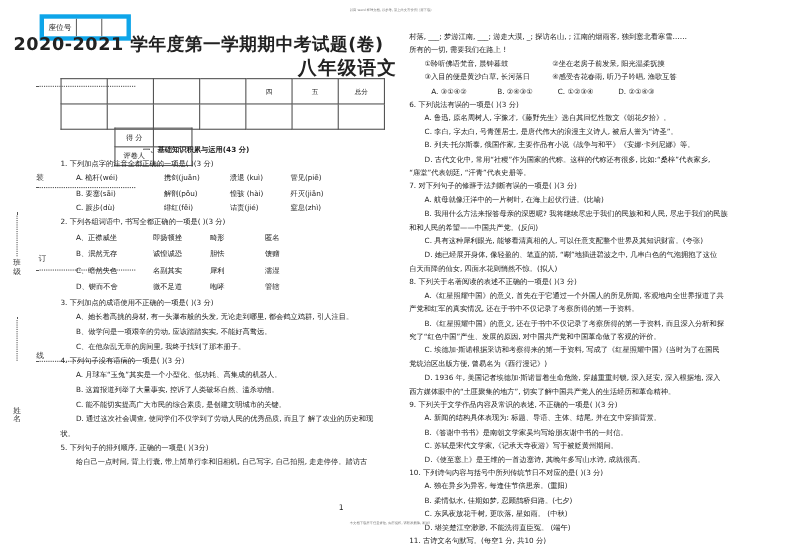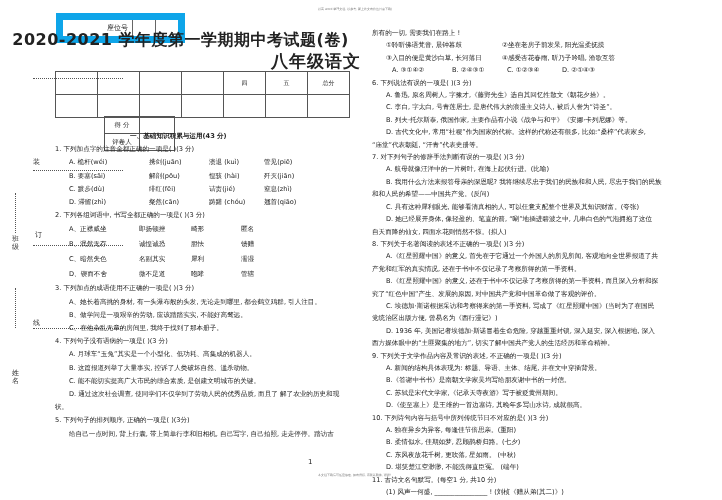--- a/index.html
+++ b/index.html
@@ -1,20 +1,20 @@
 <!DOCTYPE html>
 <html><head>
 <meta charset="utf-8">
 <style>
   html, body { margin:0; padding:0; }
   body { width:722px; height:500px; background:#ffffff; position:relative; overflow:hidden;
          font-family:"DejaVu Sans", sans-serif; color:#222; }
   .abs { position:absolute; }
   .tiny { font-size:3px; color:#777; white-space:nowrap; }
-  .seat { left:56px; top:13px; border:7px solid #0ea5e9; display:flex; height:16px;padding-left:40px; }
+  .seat { left:36px; top:13px; border:4px solid #0ea5e9; display:flex; height:16px; }
   .seat div { border-right:1px solid #666; font-size:7px; line-height:16px; padding:0 4px; min-width:14px; }
   .seat div:last-child { border-right:none; }
   .title1 { left:0; width:361px; top:30px; text-align:center; font-size:16px; font-weight:bold; letter-spacing:0.5px; }
   .title2 { left:0; width:361px; top:50px; text-align:right; font-size:17px; font-weight:bold; letter-spacing:1px; }
   table.score { position:absolute; left:55px; top:71px; border-collapse:collapse; }
   table.score td { border:1px solid #555; width:39px; height:20px; font-size:6px; text-align:center; }
   table.grade { position:absolute; left:57px; top:116px; border-collapse:collapse;margin-left:47px; }
   table.grade td { border:1px solid #555; width:32px; height:14px; font-size:6.5px; text-align:center; }
   .dash { border-top:1px dotted #555; height:0; }
   .side-char { font-size:7px; color:#333; }
@@ -108,26 +108,20 @@
       <span>解剖(pōu)</span>
       <span>惶骇 (hài)</span>
       <span>歼灭(jiān)</span>
     </div>
   <div class="row4">
       <span>C. 踱步(dù)</span>
       <span>绯红(fēi)</span>
       <span>诘责(jié)</span>
       <span>窒息(zhì)</span>
     </div>
-  <div class="row4">
-      <span>D. 滞留(zhì)</span>
-      <span>粲然(cān)</span>
-      <span>踌躇 (chóu)</span>
-      <span>翘首(qiāo)</span>
-    </div>
   <div class="q">2. 下列各组词语中, 书写全都正确的一项是(      )(3 分)</div>
   <div class="row4 row4b" style="line-height:15px">
       <span>A、正襟威坐</span>
       <span>即扬顿挫</span>
       <span>畸形</span>
       <span>匿名</span>
     </div>
   <div class="row4 row4b" style="line-height:15px">
       <span>B、泯然无存</span>
       <span>诚惶诚恐</span>
@@ -154,20 +148,21 @@
   <div class="ind">A. 月球车“玉兔”其实是一个小型化、低功耗、高集成的机器人。</div>
   <div class="ind">B. 这篇报道列举了大量事实, 控诉了人类破坏自然、滥杀动物。</div>
   <div class="ind">C. 能不能切实提高广大市民的综合素质, 是创建文明城市的关键。</div>
   <div class="ind">D. 通过这次社会调查, 使同学们不仅学到了劳动人民的优秀品质, 而且了  解了农业的历史和现</div>
   <div>状。</div>
   <div class="q">5.   下列句子的排列顺序, 正确的一项是(          )(3分)</div>
   <div class="ind">给自己一点时间, 背上行囊, 带上简单行李和旧相机, 自己写字, 自己拍照, 走走停停。踏访古</div>
 </div>
 
 <div class="abs col right-col">
+  <div>村落, ___; 梦游江南,  ___; 游走大漠,   _; 探访名山,   ; 江南的烟雨客, 独到塞北看寒雪……</div>
   <div>所有的一切, 需要我们在路上 !</div>
   <div class="ind" style="display:flex">
       <span style="width:116px">①聆听佛语梵音, 晨钟暮鼓</span>
       <span>②坐在老房子前发呆, 阳光温柔抚摸</span>
     </div>
   <div class="ind" style="display:flex">
       <span style="width:116px">③入目的便是黄沙白草, 长河落日</span>
       <span>④感受杏花春雨, 听乃子吟唱, 渔歌互答</span>
     </div>
   <div class="ind2" style="display:flex">

